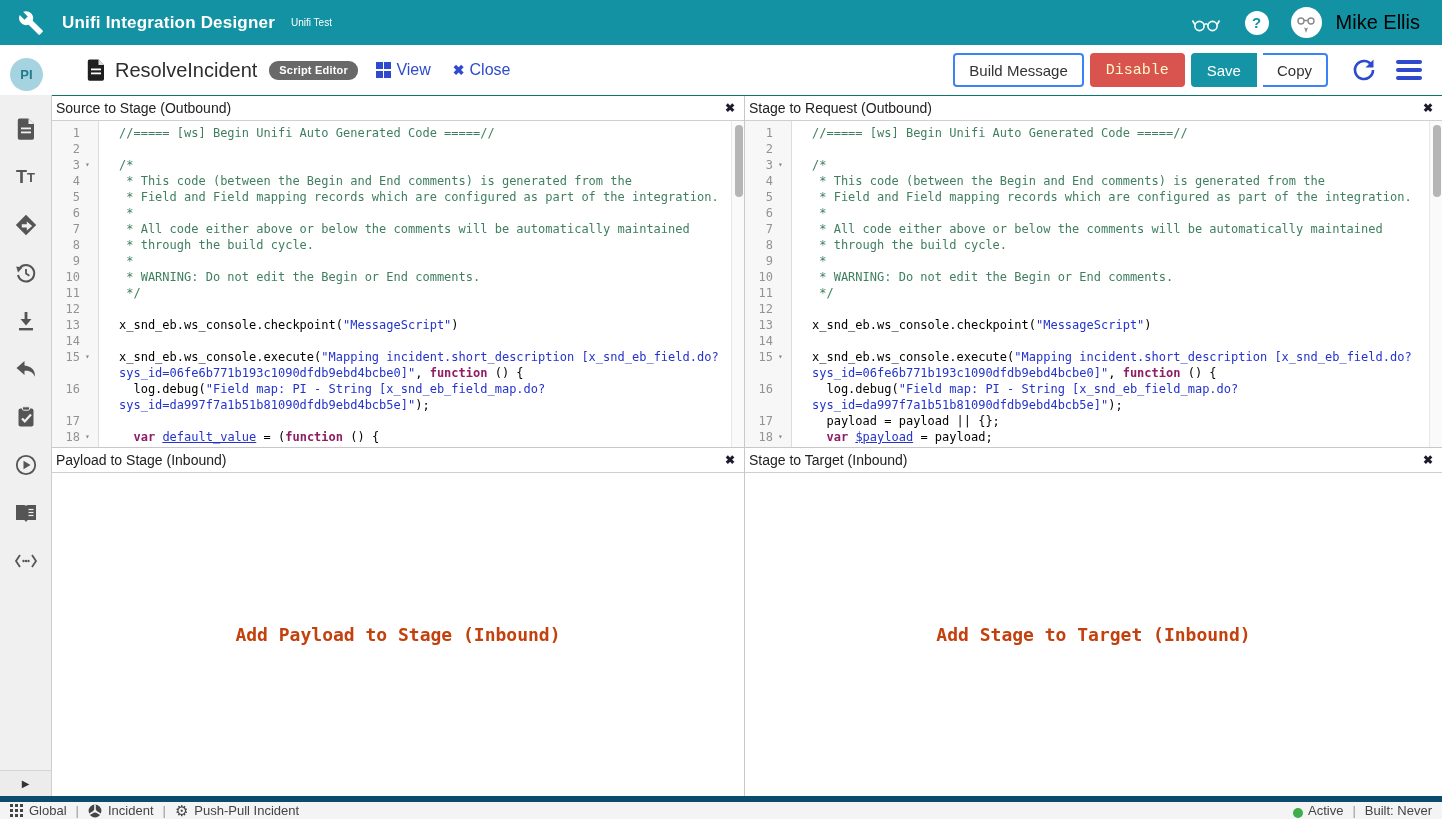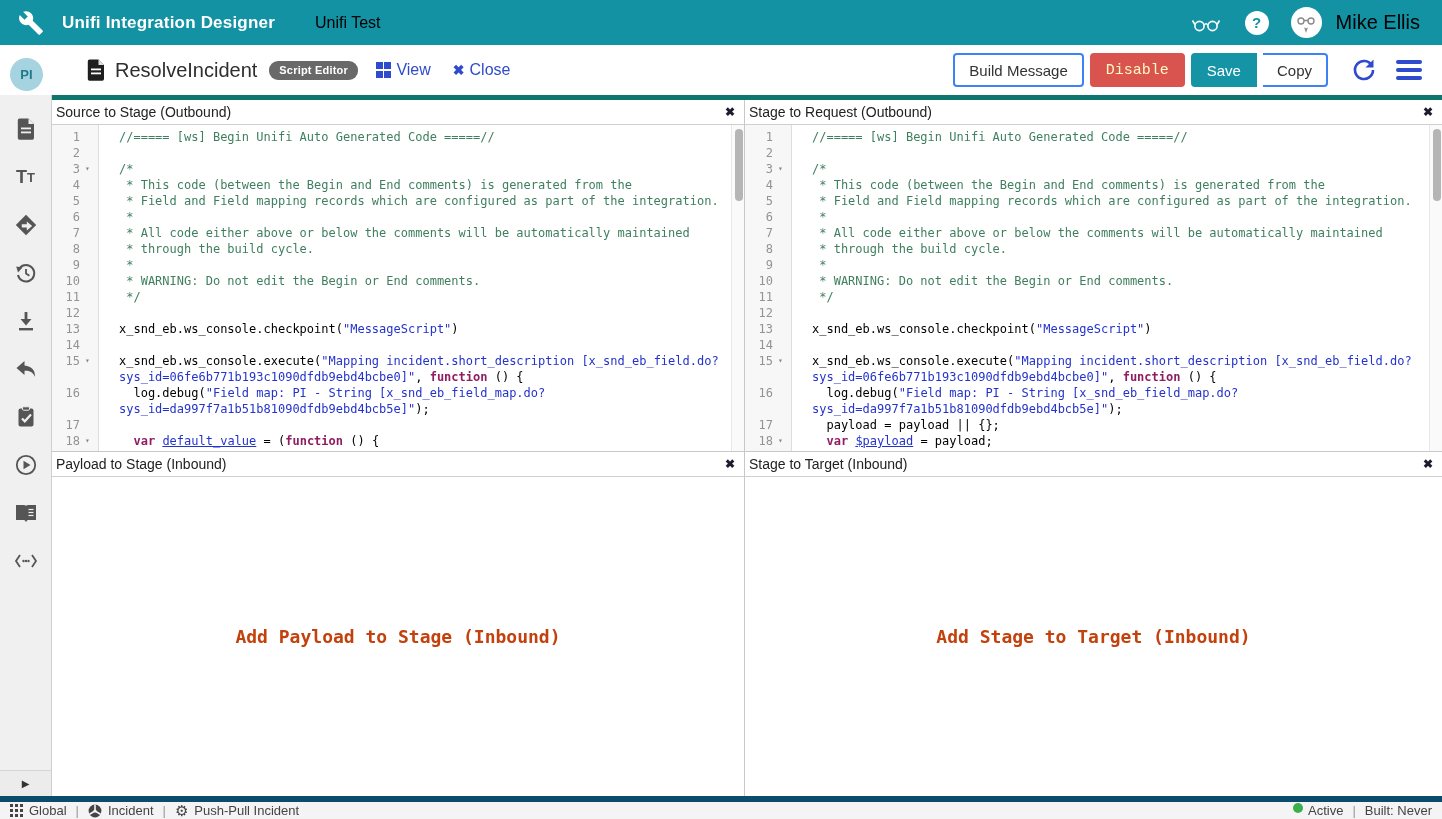--- a/index.html
+++ b/index.html
@@ -8,21 +8,21 @@
     font-family: "Liberation Sans", sans-serif;
     background:#fff; color:#333; overflow:hidden; position:relative;
   }
   
   .app-header{
     position:absolute; top:0; left:0; width:1442px; height:45px;
     background:#1292a3; display:flex; align-items:center; padding:0 16px;justify-content:space-between;
   }
   .wrench{ width:26px; height:26px; margin-left:2px; }
   .app-title{ color:#fff; font-size:17px; font-weight:bold; margin-left:18px; letter-spacing:.2px;}
-  .app-subtitle{ color:#000000; font-size:16px; margin-left:40px; }
+  .app-subtitle{ color:#ffffff; font-size:10px; margin-left:16px; }
   .header-right{ margin-left:auto; display:flex; align-items:center; gap:22px; padding-right:6px;}
   .help-circle{ width:24px; height:24px; border-radius:50%; background:#fff; color:#1292a3;
     font-weight:bold; font-size:15px; display:flex; align-items:center; justify-content:center;}
   .avatar-circle{ width:31px; height:31px; border-radius:50%; background:#fff;
     display:flex; align-items:center; justify-content:center; overflow:hidden;}
   .user-name{ color:#000000; font-size:20px; margin-left:-8px;}
   
   .toolbar{
     position:absolute; top:45px; left:0; width:1442px; height:50px; background:#fff;
     display:flex; align-items:center;
@@ -58,21 +58,21 @@
     flex-direction:column; align-items:center; padding-top:22px; position:relative;}
   .side-icon{ width:24px; height:24px; margin-bottom:24px; display:flex; align-items:center;
     justify-content:center; color:#555; cursor:pointer;}
   .tt-icon{ font-weight:bold; color:#555;}
   .tt-icon .big{ font-size:18px;}
   .tt-icon .small{ font-size:13px;}
   .side-expand{ position:absolute; bottom:0; left:0; width:100%; height:26px; background:#ececec;
     border-top:1px solid #d5d5d5; display:flex; align-items:center; justify-content:center;
     color:#333; font-size:10px; cursor:pointer;}
   .main{ flex:1; display:grid; grid-template-columns:693px 1fr; grid-template-rows:352px 1fr;
-    border-top:5px solid #0f766e;}
+    border-top:1px solid #0f766e;}
   .panel{ display:flex; flex-direction:column; overflow:hidden; background:#fff;}
   .panel.br{ border-right:1px solid #c8c8c8;}
   .panel.bb{ border-bottom:1px solid #c8c8c8;}
   .panel-header{ height:25px; flex:none; display:flex; align-items:center;
     padding:0 9px 0 4px; border-bottom:1px solid #cfcfcf; background:#fff;}
   .panel-title{ font-size:14px; color:#222;}
   .panel-close{ margin-left:auto; font-size:12px; font-weight:bold; color:#1c1c2e; cursor:pointer;}
   
   .code-area{ position:relative; flex:1; overflow:hidden;
     font-family:"DejaVu Sans Mono", monospace; font-size:12px; line-height:16px;}
@@ -94,21 +94,21 @@
     background:#b5b5b5; border-radius:4px;}
   
   .empty-area{ flex:1; display:flex; align-items:center; justify-content:center;}
   .add-link{ font-family:"DejaVu Sans Mono", monospace; font-size:18px; color:#c2410c; cursor:pointer;font-weight:bold;}
   
   .footer{ position:absolute; bottom:0; left:0; width:1442px; height:23px; background:#f4f4f4;
     border-top:6px solid #0c4a6e; display:flex; align-items:center; padding:0 10px;
     font-size:13px; color:#444;}
   .foot-item{ display:flex; align-items:center; gap:6px;}
   .foot-sep::before{ content:"|"; color:#999; margin:0 9px;}
-  .footer-right{ margin-left:auto; display:flex; align-items:flex-start;}
+  .footer-right{ margin-left:auto; display:flex; align-items:flex-end;}
   .status-dot{ width:10px; height:10px; border-radius:50%; background:#3cae4b; margin-right:5px;}
   .gear-glyph{ font-size:15px; line-height:1; color:#444;}
   svg{ display:block;}
 </style>
 </head>
 <body>
 
 <div class="app-header">
   <svg class="wrench" viewBox="0 0 24 24">
     <path fill="#fff" d="M22.7 19l-9.1-9.1c.9-2.3.4-5-1.5-6.9-2-2-5-2.4-7.4-1.3L9 6 6 9 1.6 4.7C.4 7.1.9 10.1 2.9 12.1c1.9 1.9 4.6 2.4 6.9 1.5l9.1 9.1c.4.4 1 .4 1.4 0l2.3-2.3c.5-.4.5-1.1.1-1.4z"></path>

